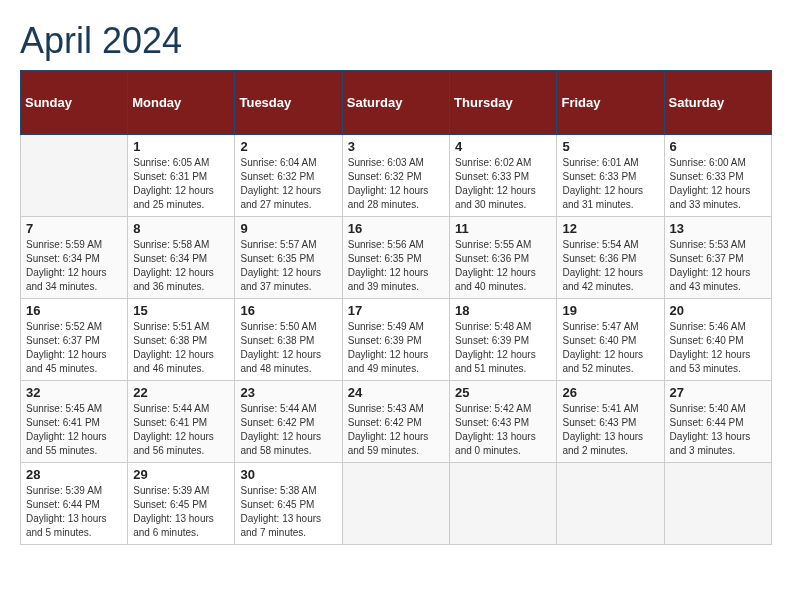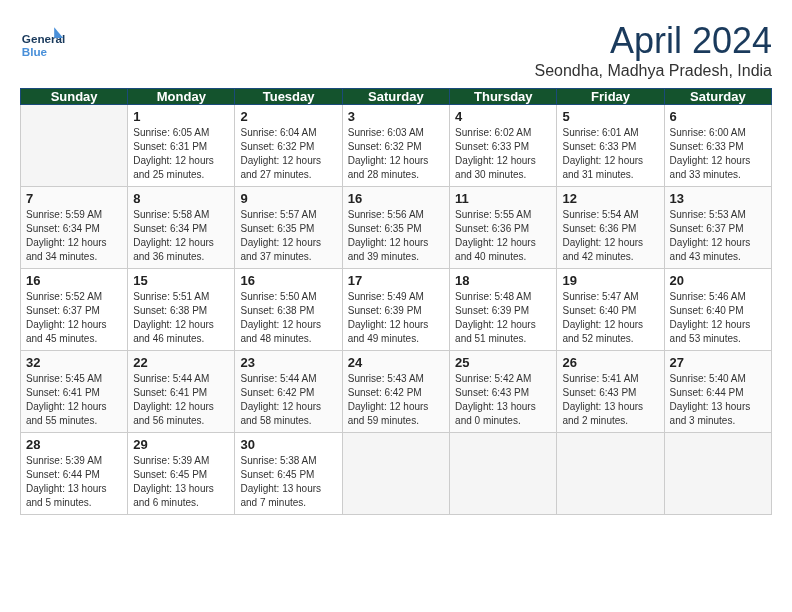--- a/index.html
+++ b/index.html
@@ -27,24 +27,24 @@
     .location {
       font-size: 16px;
       color: #333;
     }
     .calendar {
       width: 100%;
       border-collapse: collapse;
       font-size: 11px;
     }
     .calendar th {
-      background: #14532d;
+      background: #7f1d1d;
       color: #fff;
-      padding: 0 4px;
-      text-align: center;
+      padding: 24px 4px;
+      text-align: left;
       font-size: 13px;
       font-weight: bold;
       border: 1px solid #1a4a7a;
     }
     .calendar td {
       border: 1px solid #ccc;
       vertical-align: top;
       padding: 4px 5px;
       width: 108px;
       min-height: 80px;
@@ -75,30 +75,22 @@
     }
     .logo-svg {
       width: 45px;
       height: 45px;
     }
   </style>
 </head>
 <body>
 
 <div class="header">
-  <div class="logo-wrapper">
-    <svg class="logo-svg" viewBox="0 0 50 50" xmlns="http://www.w3.org/2000/svg">
-      <text x="2" y="26" font-size="13" font-weight="bold" fill="#1a3a5c" font-family="Arial">General</text>
-      <text x="2" y="40" font-size="13" font-weight="bold" fill="#4a90d9" font-family="Arial">Blue</text>
-      <polygon points="38,8 48,20 38,20" fill="#4a90d9"></polygon>
-    </svg>
-  </div>
   <div class="title-section">
     <div class="month-title">April 2024</div>
-    <div class="location">Seondha, Madhya Pradesh, India</div>
   </div>
 </div>
 
 <table class="calendar" id="cal-table">
   <thead>
     <tr id="header-row">
         <th>Sunday</th>
         <th>Monday</th>
         <th>Tuesday</th>
         <th>Saturday</th>

